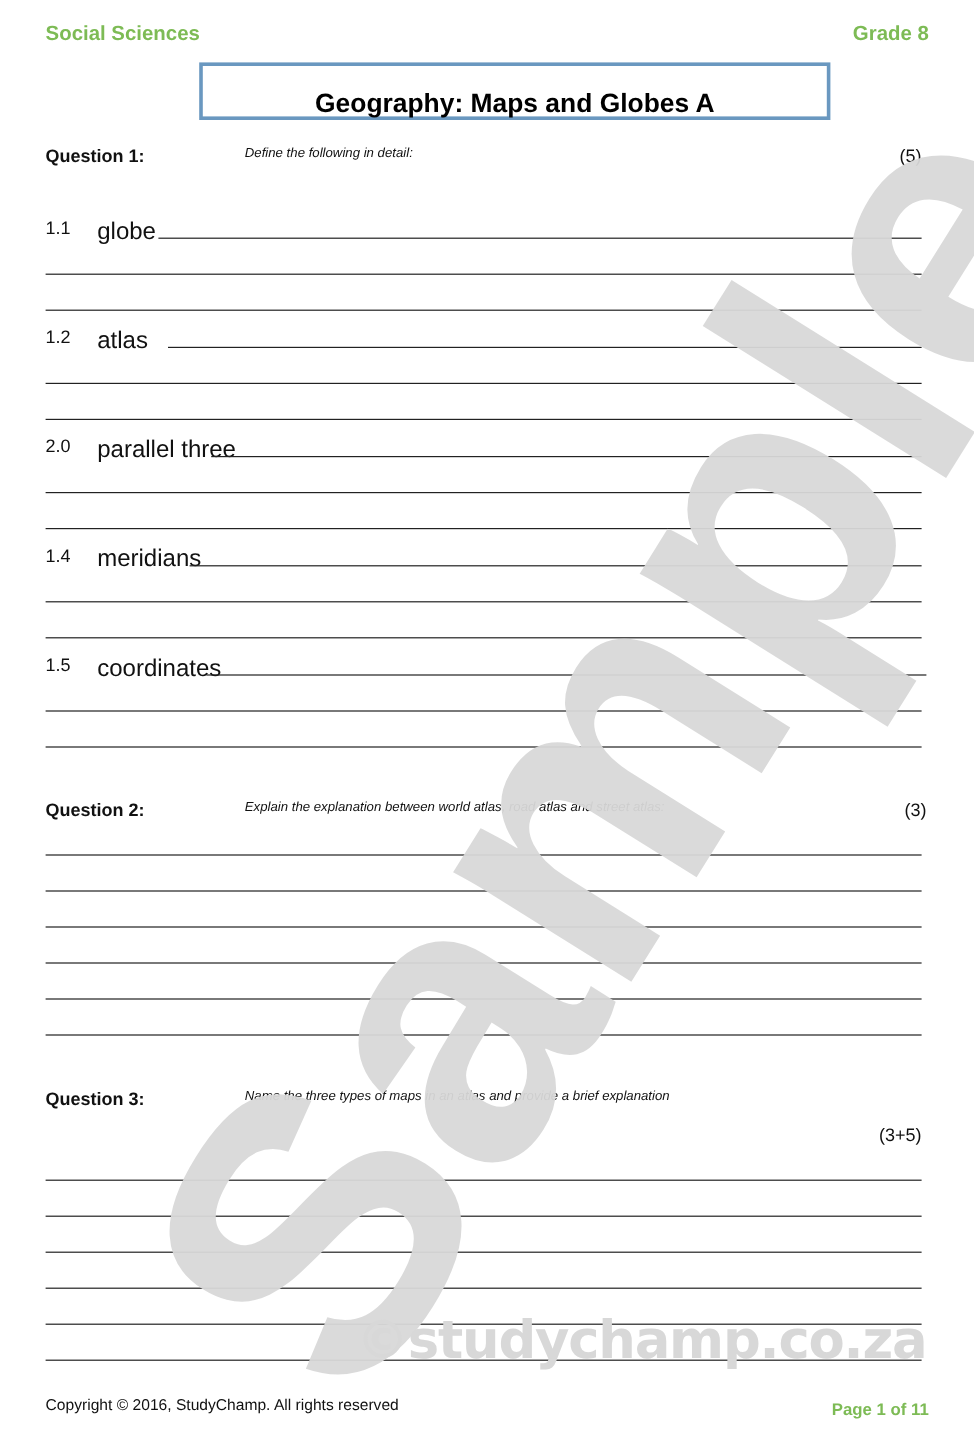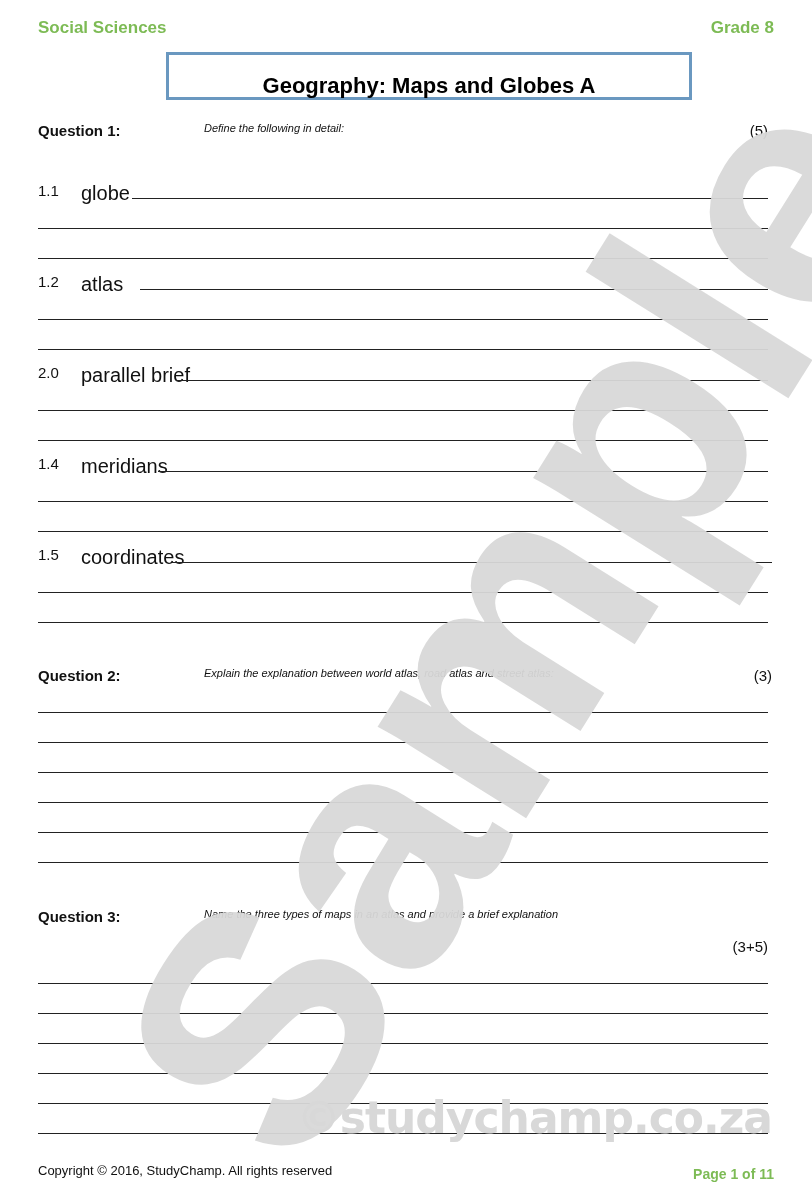--- a/index.html
+++ b/index.html
@@ -39,21 +39,21 @@
 <div class="line" style="top:228px"></div>
 <div class="line" style="top:258px"></div>
 
 <div class="item-num" style="top:273px">1.2</div>
 <div class="item-term" style="top:273px">atlas</div>
 <div class="item-line" style="left:140px; top:289px"></div>
 <div class="line" style="top:319px"></div>
 <div class="line" style="top:349px"></div>
 
 <div class="item-num" style="top:364px">2.0</div>
-<div class="item-term" style="top:364px">parallel brief</div>
+<div class="item-term" style="top:364px">parallel three</div>
 <div class="item-line" style="left:176px; top:380px"></div>
 <div class="line" style="top:410px"></div>
 <div class="line" style="top:440px"></div>
 
 <div class="item-num" style="top:455px">1.4</div>
 <div class="item-term" style="top:455px">meridians</div>
 <div class="item-line" style="left:158px; top:471px"></div>
 <div class="line" style="top:501px"></div>
 <div class="line" style="top:531px"></div>
 

